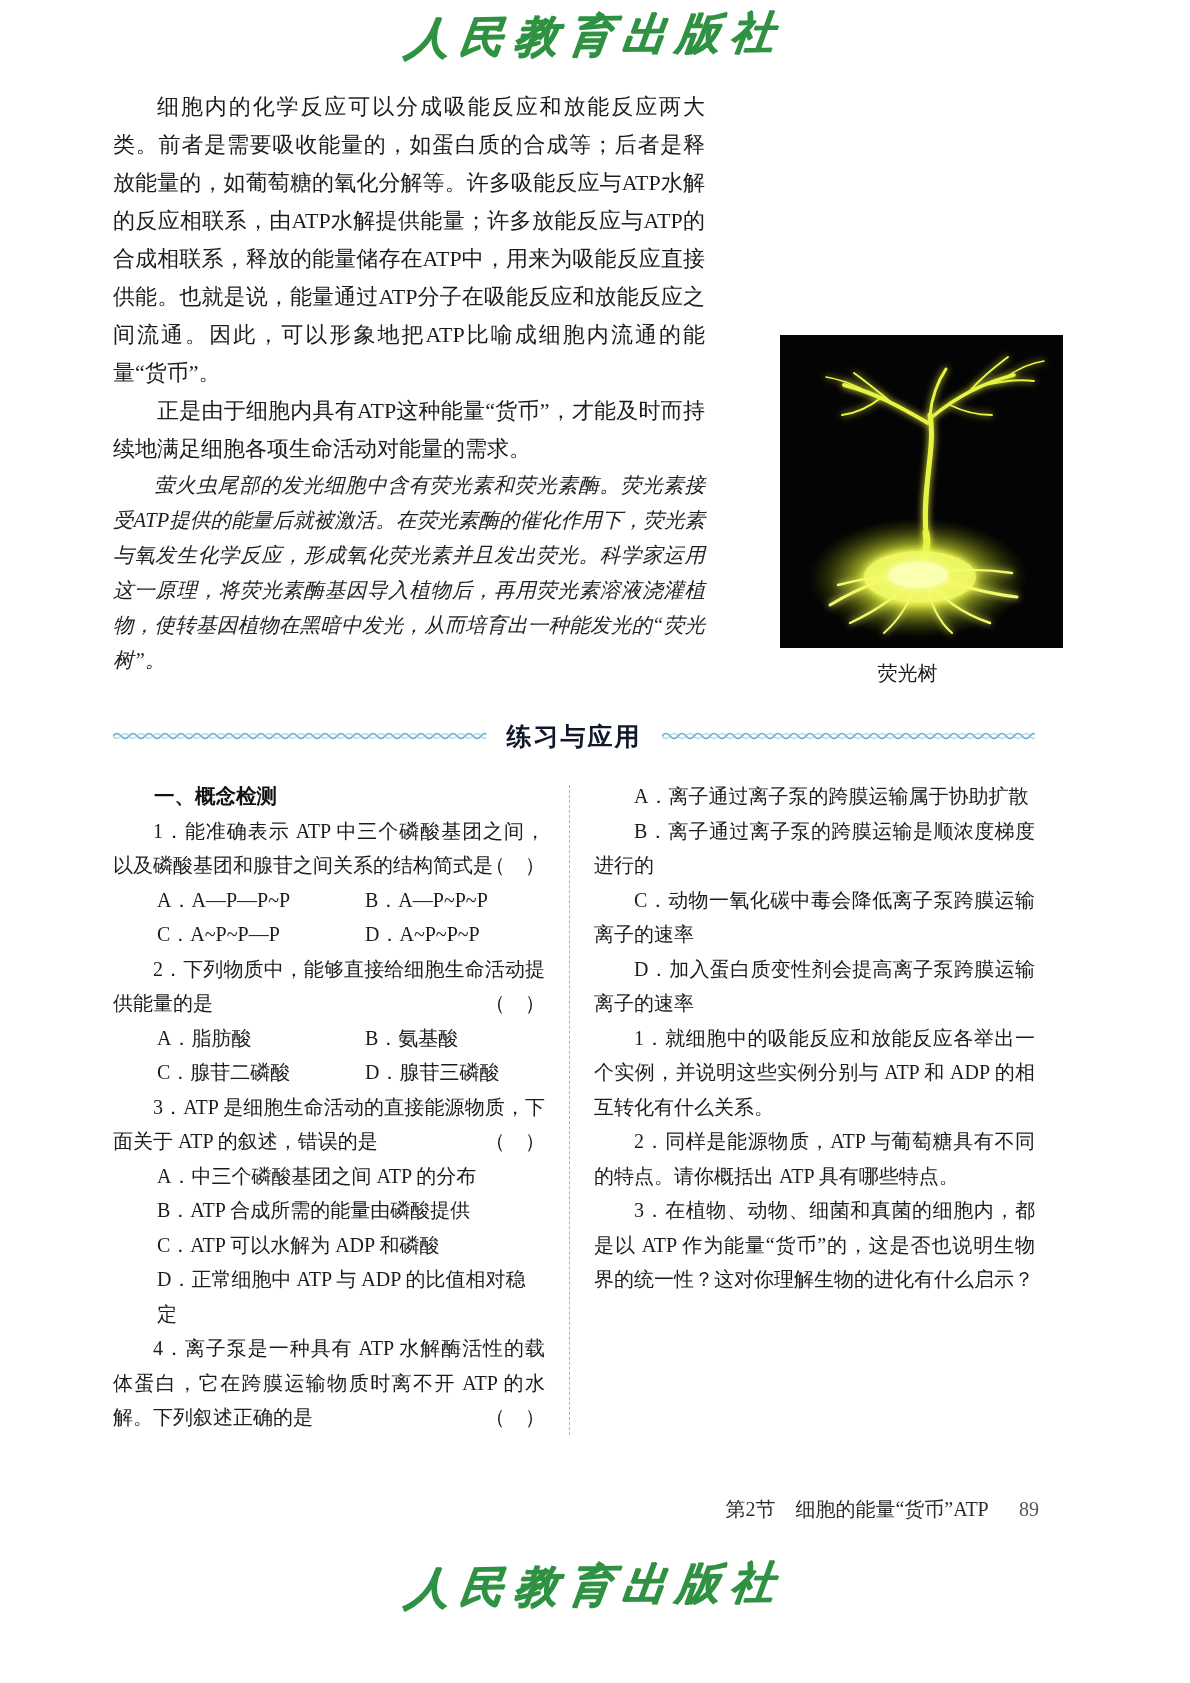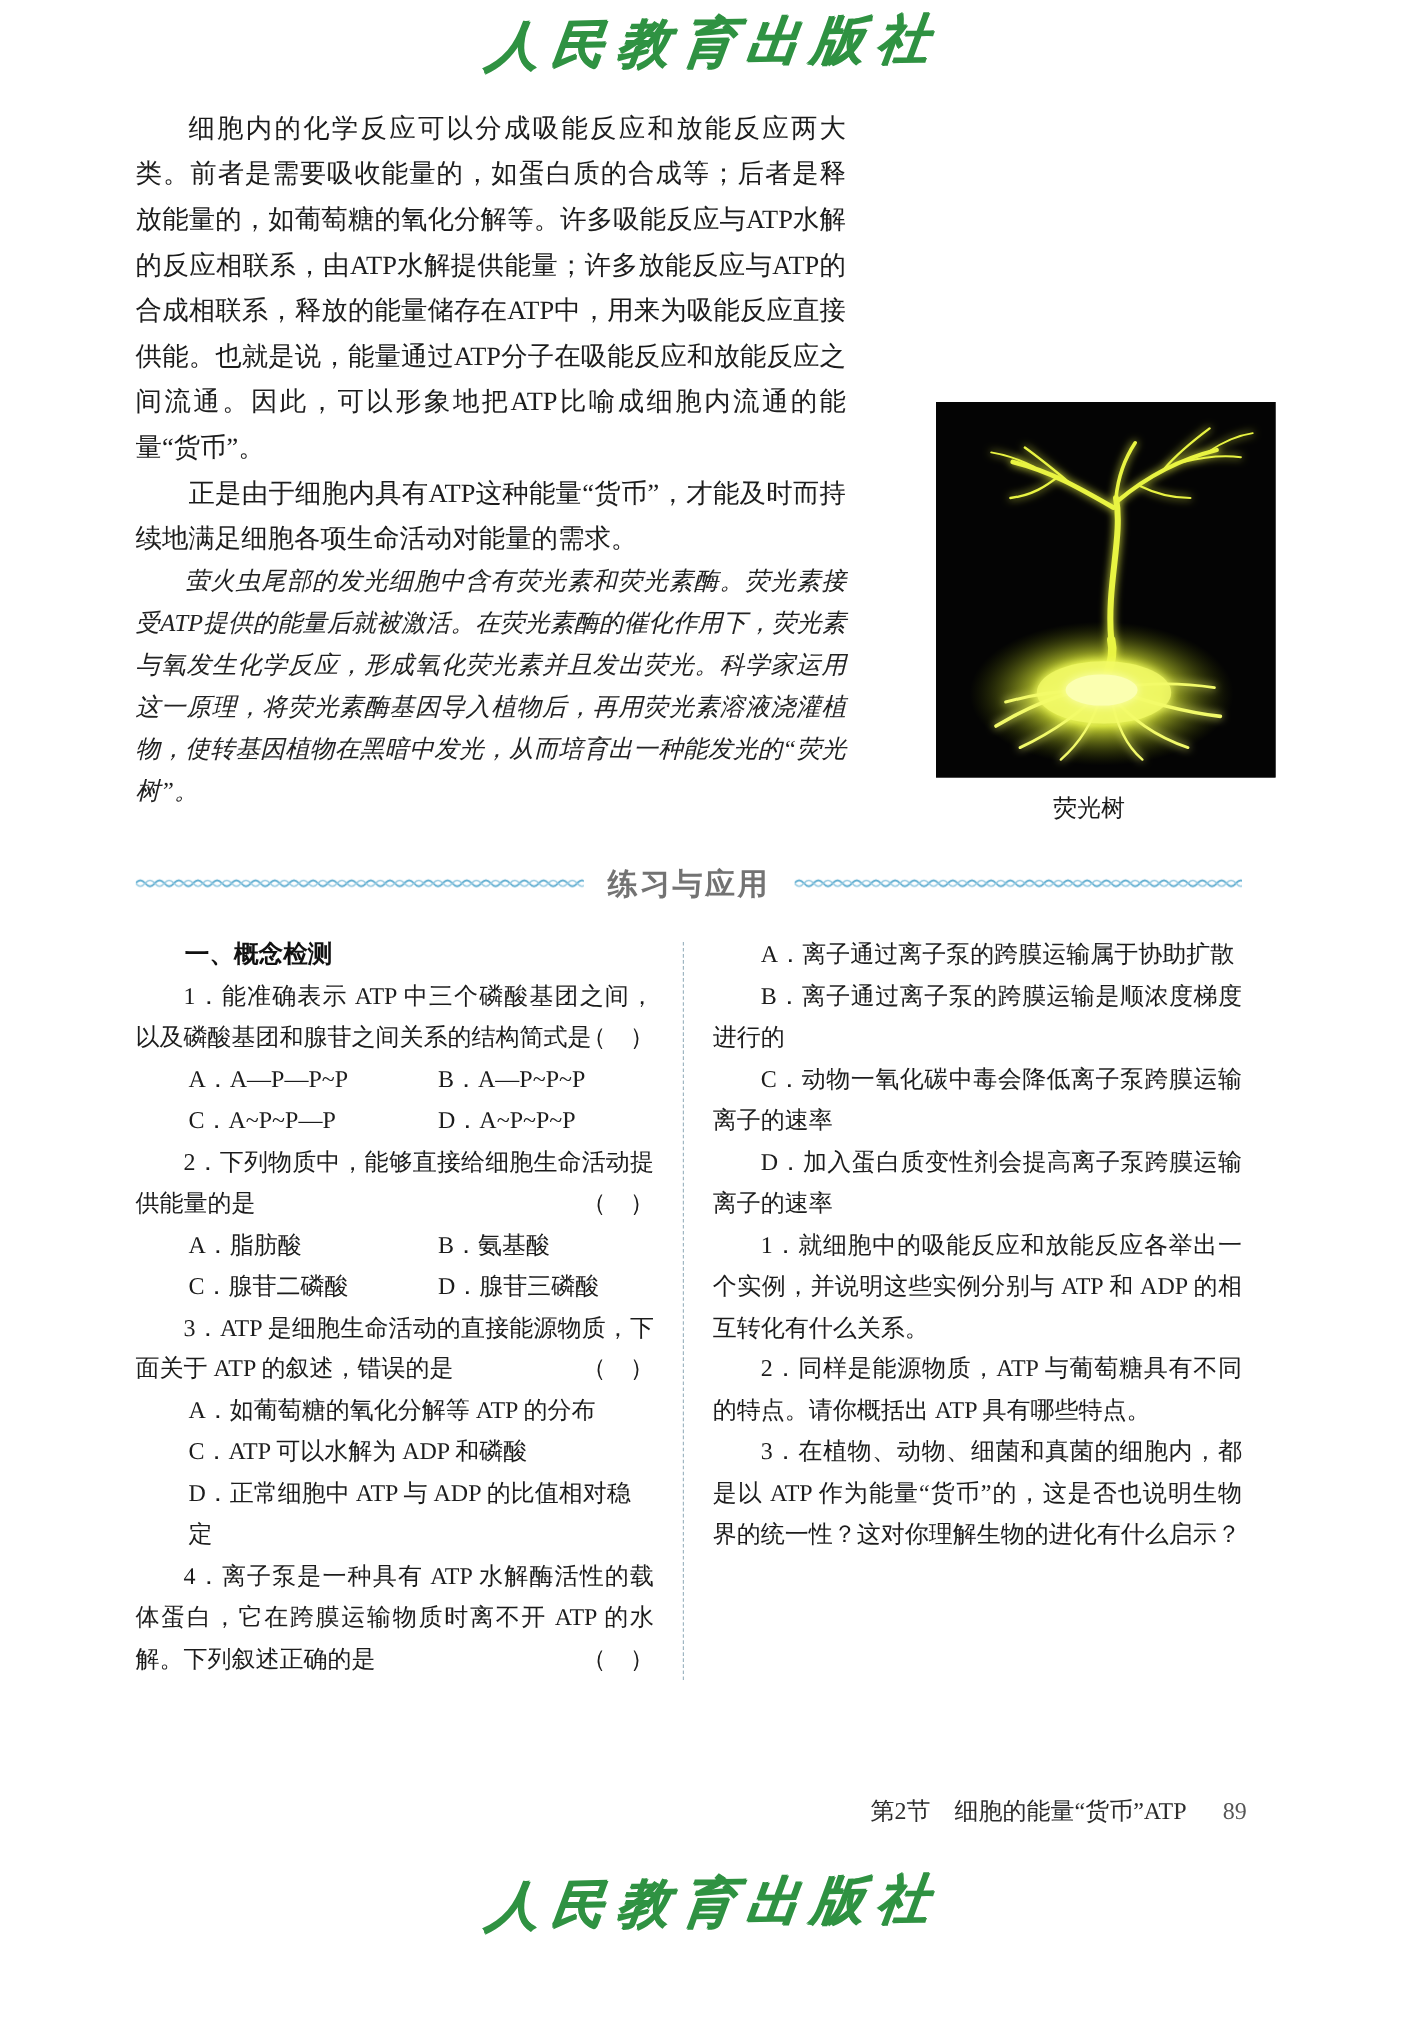--- a/index.html
+++ b/index.html
@@ -63,21 +63,21 @@
     align-items: center;
     gap: 20px;
     height: 34px;
   }
   .wave-line { flex: 1; height: 12px; }
   .wave-line svg { display: block; width: 100%; height: 12px; }
   .section-title {
     font-family: "Liberation Sans", sans-serif;
     font-weight: bold;
     font-size: 25px;
-    color: #737373;
+    color: #0f172a;
     letter-spacing: 2px;
     white-space: nowrap;
   }
 
   
   .exercise-columns { display: flex; margin-top: 26px; }
   .ex-col { font-size: 20px; line-height: 34.5px; }
   .ex-col.left { width: 432px; }
   .col-divider { border-left: 1px dashed #9fb6c2; margin: 6px 24px 0 24px; }
   .ex-col.right { flex: 1; }
@@ -232,21 +232,22 @@
           <span>B．氨基酸</span>
           <span>C．腺苷二磷酸</span>
           <span>D．腺苷三磷酸</span>
         </div>
 
         <p class="stem">
           <span>3．ATP 是细胞生命活动的直接能源物质，下面关于 ATP 的叙述，错误的是</span>
           <span class="paren">（　）</span>
         </p>
         <div class="opts one-col">
-          <span>A．如葡萄糖的氧化分解等 ATP 的分布</span>
+          <span>A．中三个磷酸基团之间 ATP 的分布</span>
+          <span>B．ATP 合成所需的能量由磷酸提供</span>
           <span>C．ATP 可以水解为 ADP 和磷酸</span>
           <span>D．正常细胞中 ATP 与 ADP 的比值相对稳定</span>
         </div>
 
         <p class="stem">
           <span>4．离子泵是一种具有 ATP 水解酶活性的载体蛋白，它在跨膜运输物质时离不开 ATP 的水解。下列叙述正确的是</span>
           <span class="paren">（　）</span>
         </p>
       </div>
 

